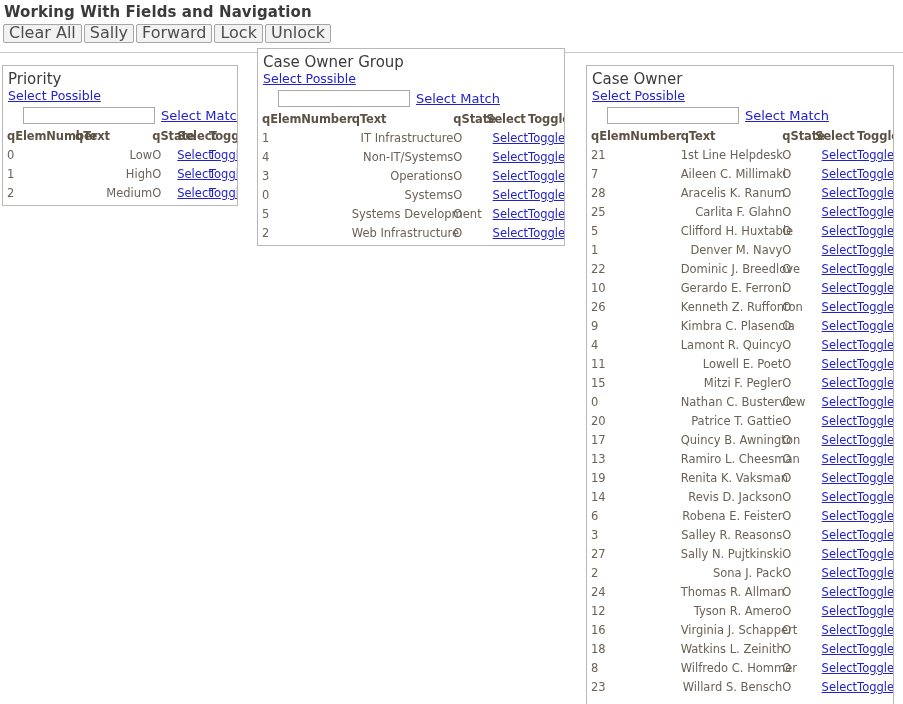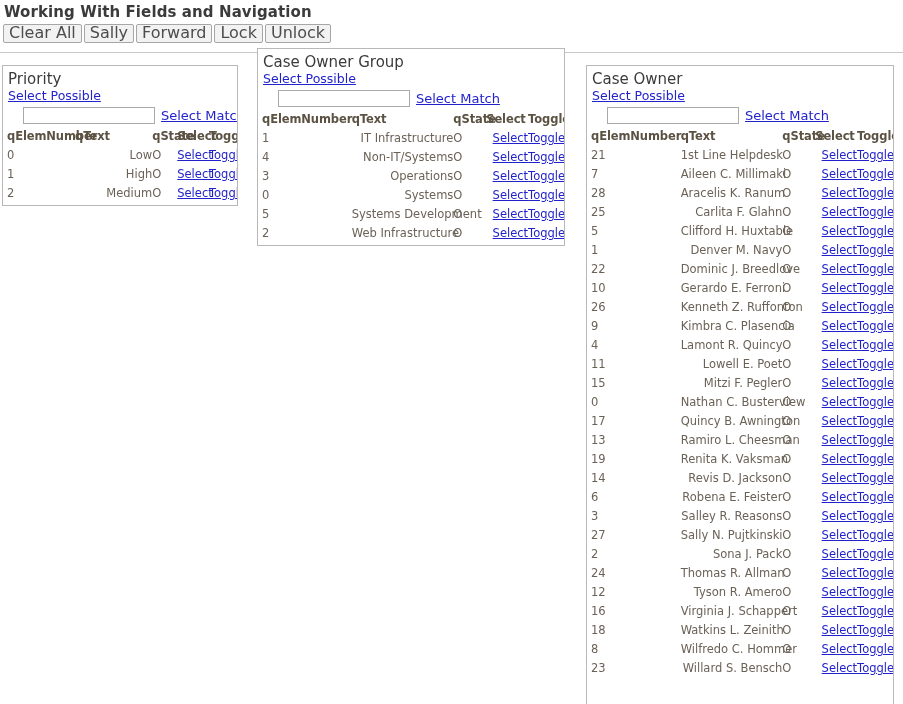--- a/index.html
+++ b/index.html
@@ -357,20 +357,27 @@
           <td class="col-tog"><a>Toggle</a></td>
         </tr>
         <tr>
           <td class="col-num">0</td>
           <td class="col-text">Nathan C. Busterview</td>
           <td class="col-state">O</td>
           <td class="col-sel"><a>Select</a></td>
           <td class="col-tog"><a>Toggle</a></td>
         </tr>
         <tr>
+          <td class="col-num">20</td>
+          <td class="col-text">Patrice T. Gattie</td>
+          <td class="col-state">O</td>
+          <td class="col-sel"><a>Select</a></td>
+          <td class="col-tog"><a>Toggle</a></td>
+        </tr>
+        <tr>
           <td class="col-num">17</td>
           <td class="col-text">Quincy B. Awnington</td>
           <td class="col-state">O</td>
           <td class="col-sel"><a>Select</a></td>
           <td class="col-tog"><a>Toggle</a></td>
         </tr>
         <tr>
           <td class="col-num">13</td>
           <td class="col-text">Ramiro L. Cheesman</td>
           <td class="col-state">O</td>

